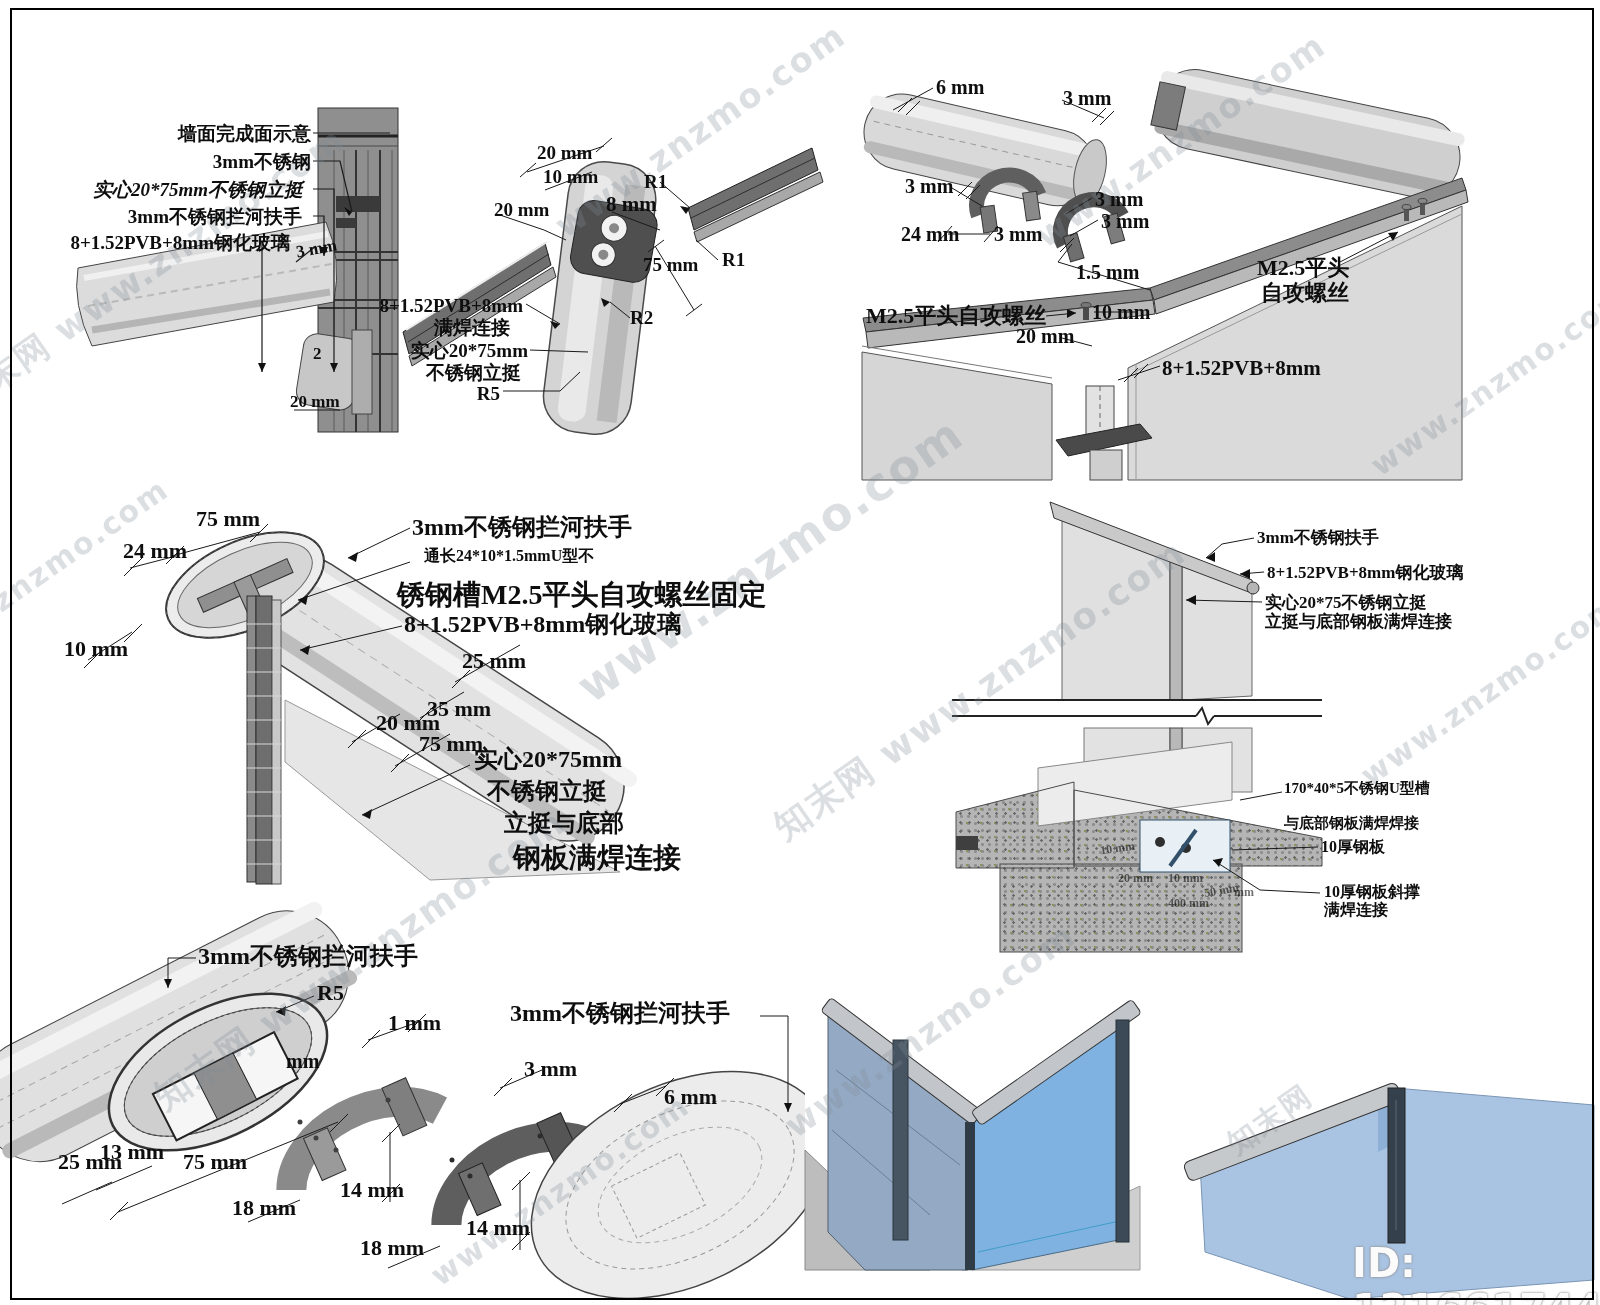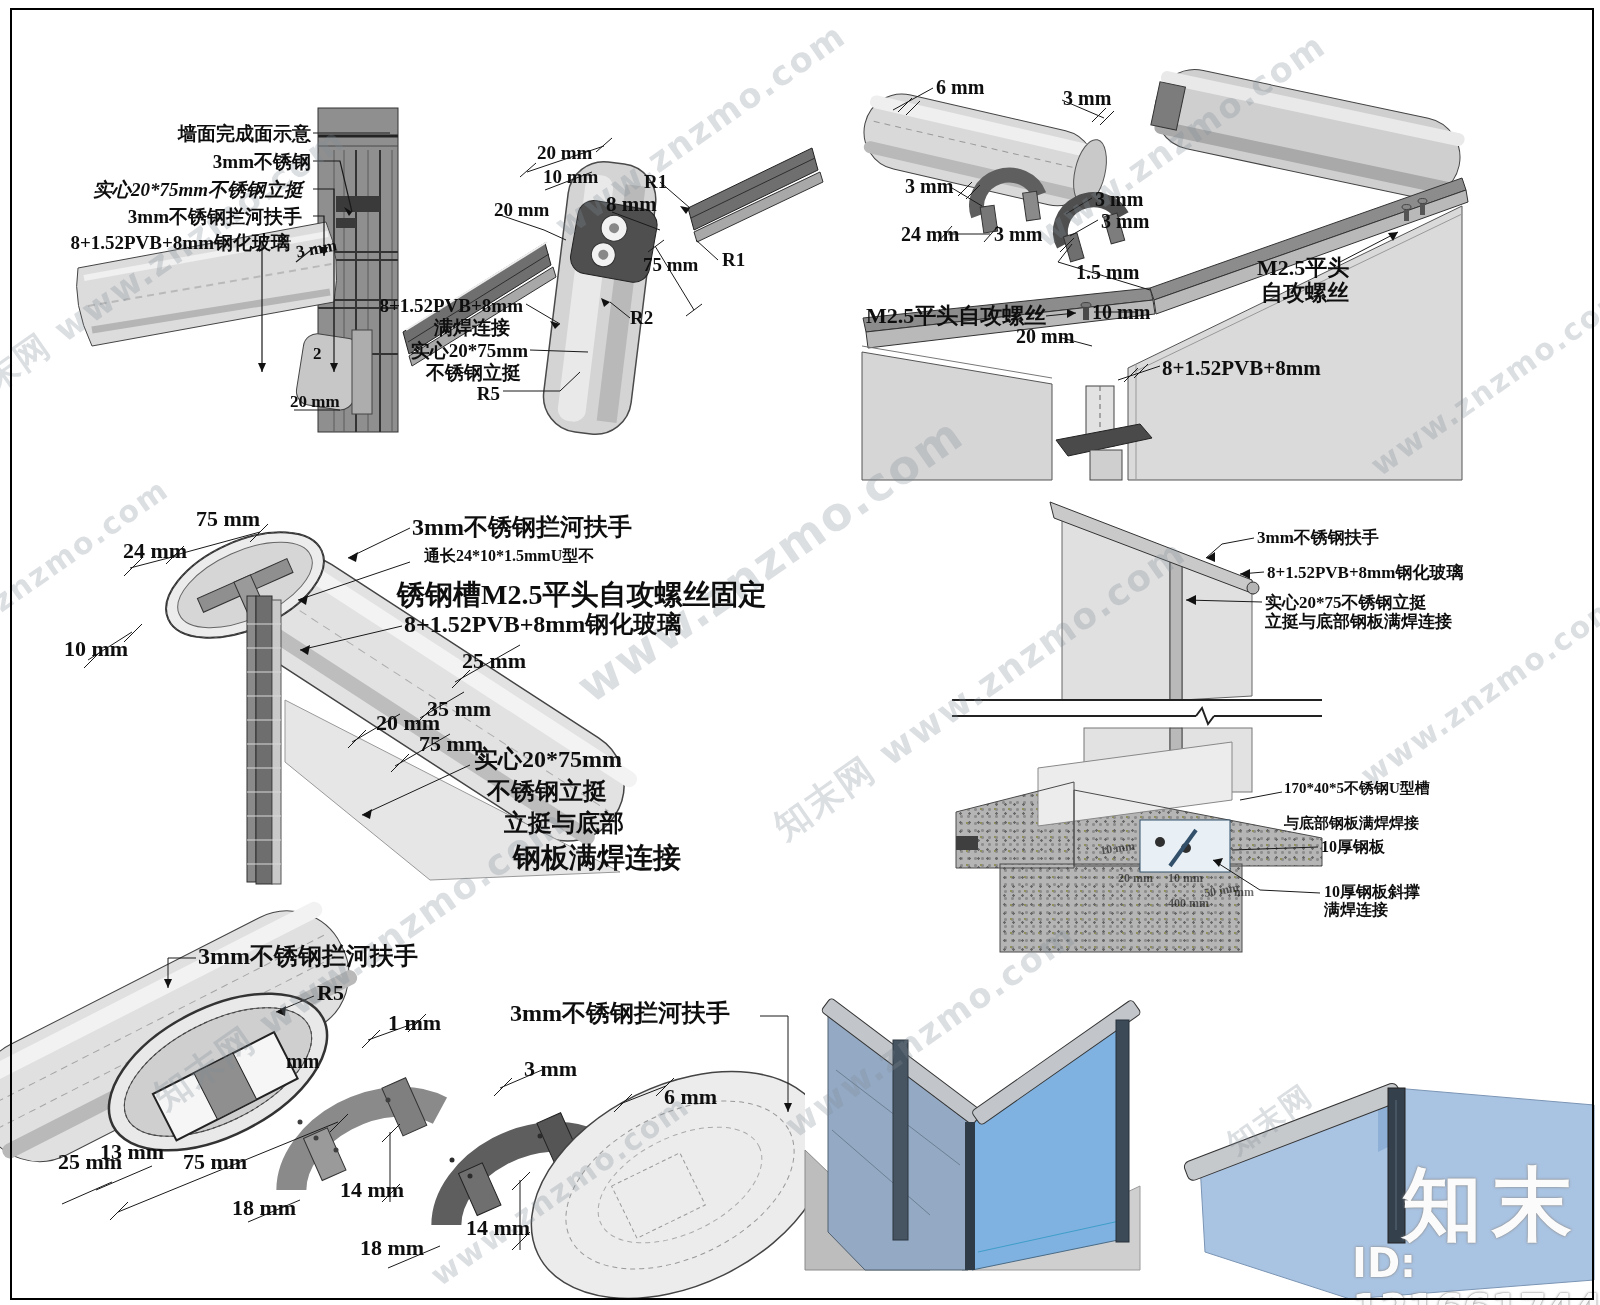--- a/index.html
+++ b/index.html
@@ -480,15 +480,14 @@
       <div class="ann" style="left: 183px; top: 1150px; font-size: 22px;">75 mm</div>
       <div class="ann" style="left: 232px; top: 1196px; font-size: 22px;">18 mm</div>
       <div class="ann" style="left: 340px; top: 1178px; font-size: 22px;">14 mm</div>
       <div class="ann" style="left: 360px; top: 1236px; font-size: 22px;">18 mm</div>
       <div class="ann" style="left: 466px; top: 1216px; font-size: 22px;">14 mm</div>
       <div class="ann" style="left: 524px; top: 1057px; font-size: 22px;">3 mm</div>
       <div class="ann" style="left: 510px; top: 1001px; font-size: 24px;">3mm不锈钢拦河扶手</div>
       <div class="ann" style="left: 664px; top: 1085px; font-size: 22px;">6 mm</div>
     </div>
 
-  <div id="brand">知末</div>
   <div id="imgid">ID: 1216617443</div>
 </div>
 
 </body></html>

